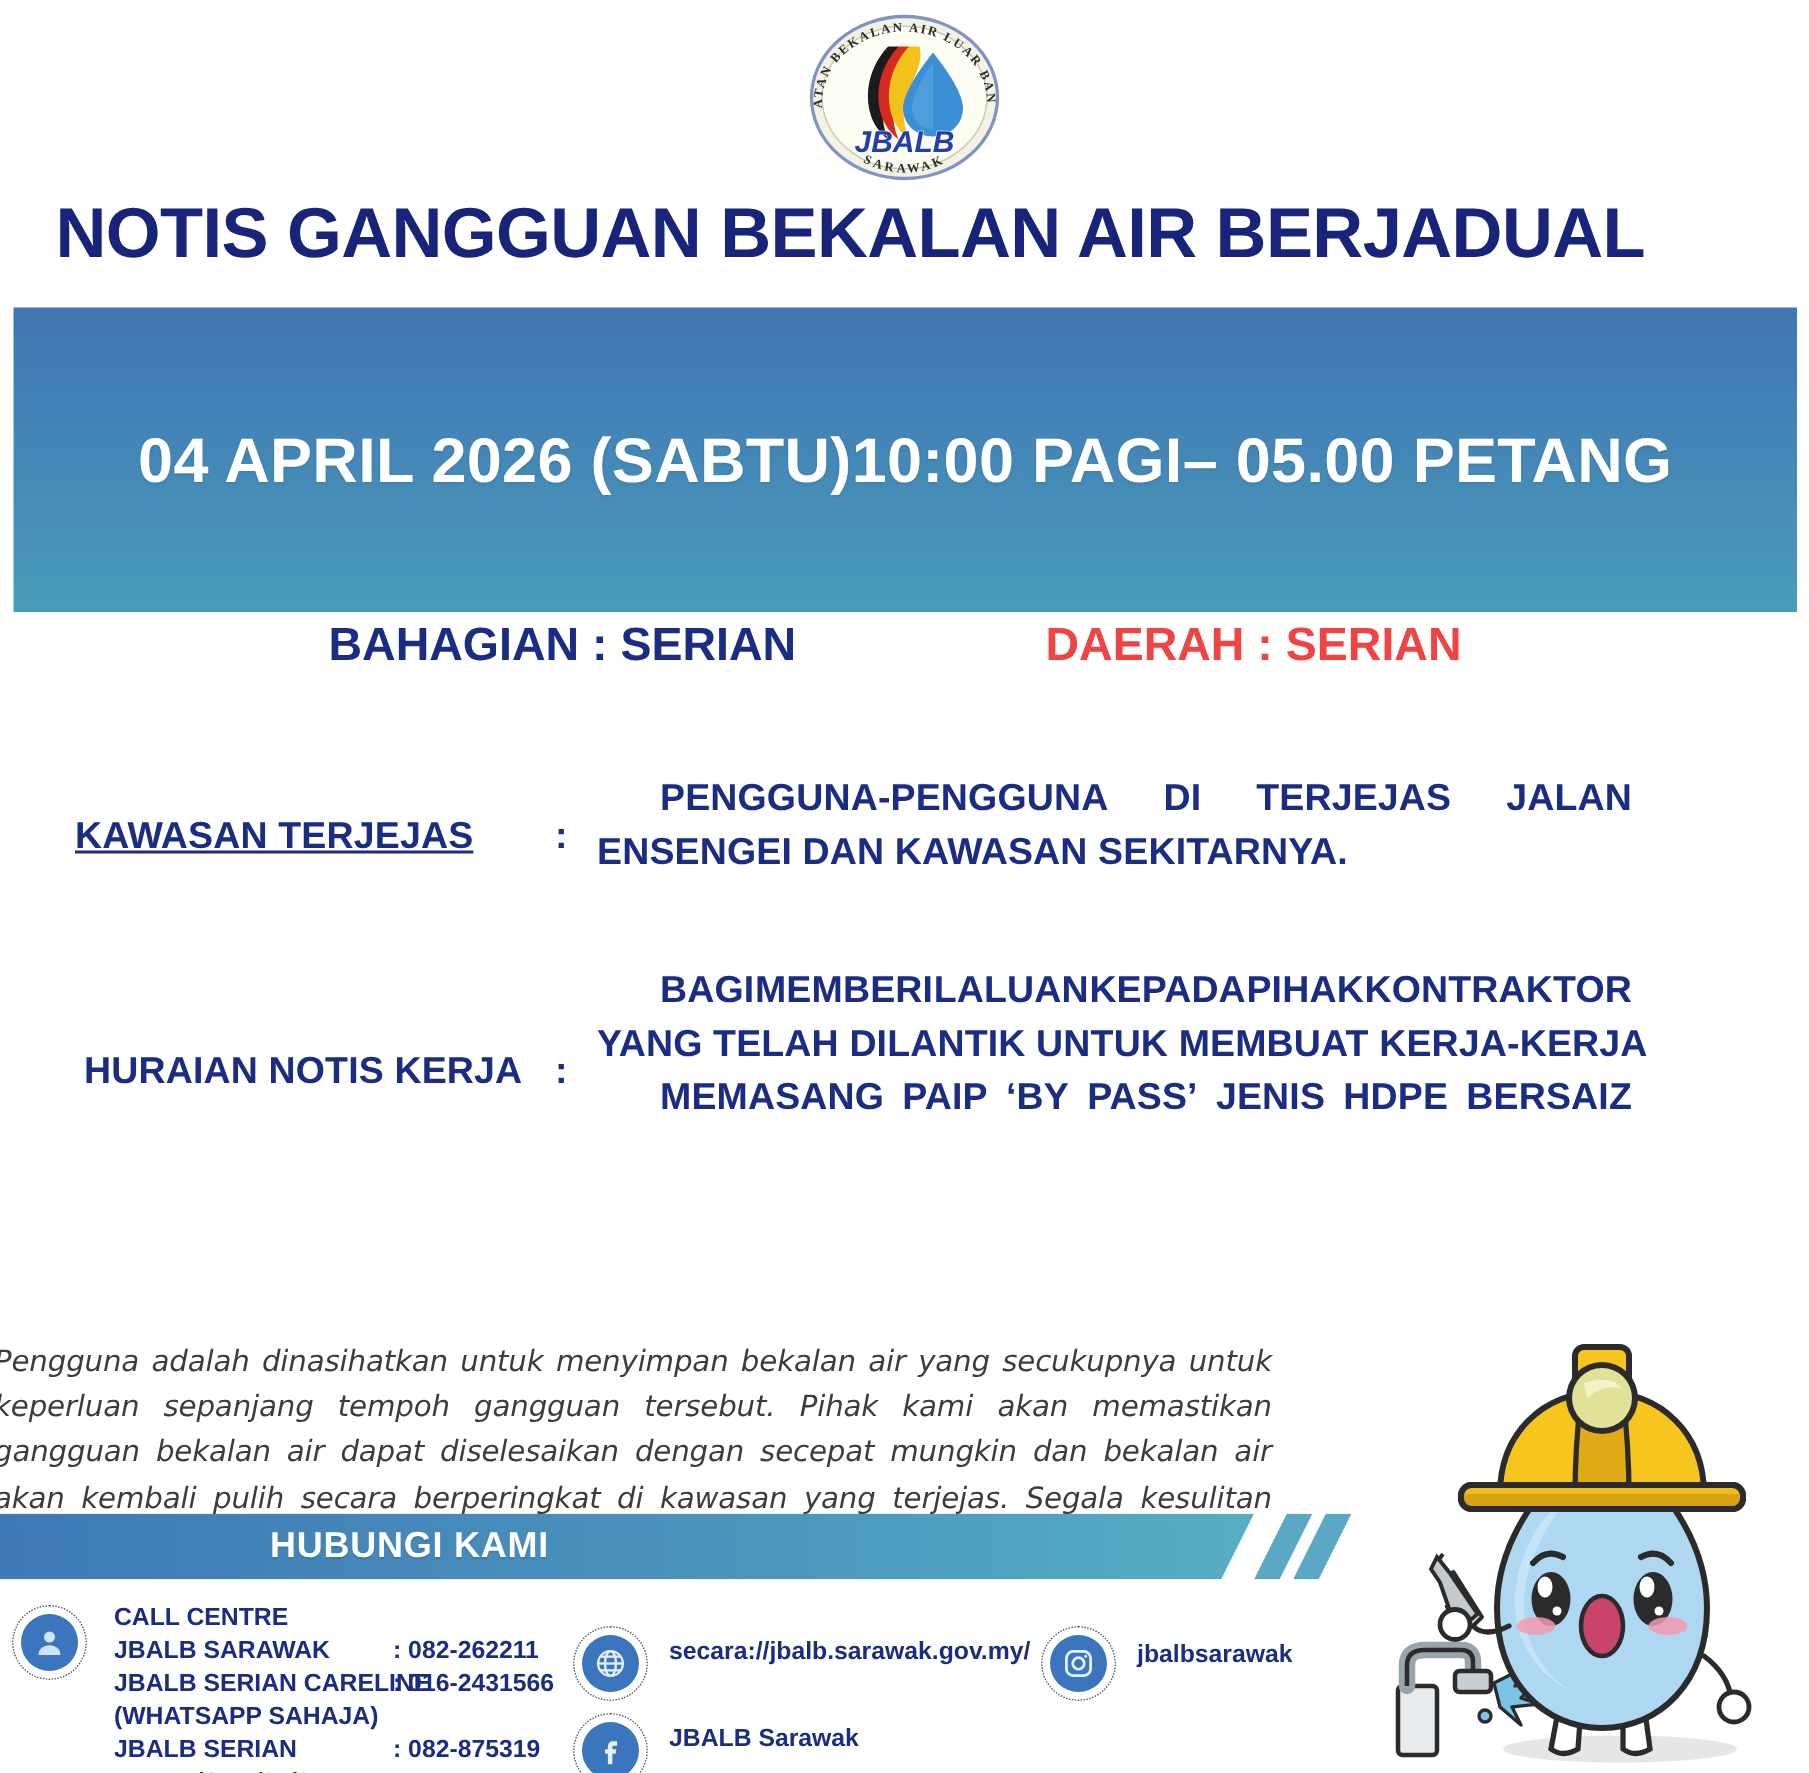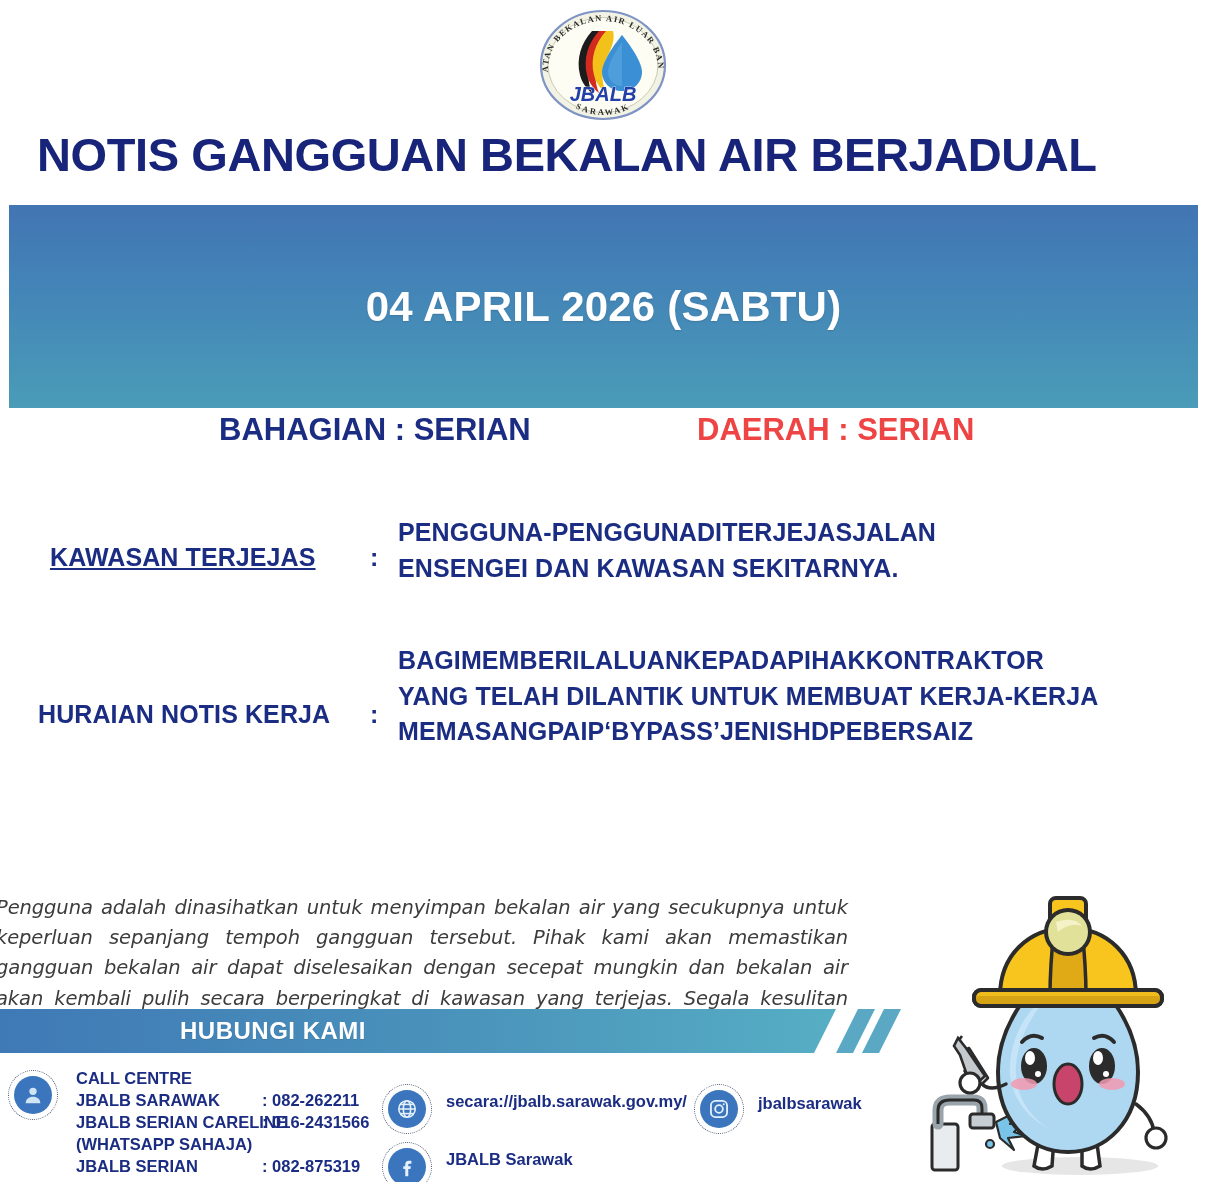--- a/index.html
+++ b/index.html
@@ -142,28 +142,30 @@
     letter-spacing: 0.1px;
   }
   .jline {
     display: block;
     text-align: justify;
     text-align-last: left;
     white-space: pre;
   }
   .jline.spread {
     display: flex;
+    justify-content: space-between;
+    margin-left: 42px;
   }
 
   
   .lbl-kawasan { left: 50px; top: 38px; text-decoration: underline; }
   .col-kawasan { top: 38px; }
   .val-kawasan { top: 10px; }
 
-  .lbl-huraian { left: 38px; top: 65px; }
+  .lbl-huraian { left: 56px; top: 65px; }
   .col-huraian { top: 65px; }
   .val-huraian { top: 8px; }
 
   
   .advisory {
     position: absolute;
     left: -4px; top: 893px;
     width: 852px;
     font-family: "DejaVu Sans", sans-serif;
     font-style: italic;
@@ -314,20 +316,21 @@
         </text>
         <text x="77" y="92" text-anchor="middle" font-family="'Liberation Sans',sans-serif" font-size="20" font-weight="bold" font-style="italic" fill="#2340a8" stroke="#ffffff" stroke-width="0.7" paint-order="stroke">JBALB</text>
       </svg>
     </div>
   </div>
 
   <div class="title">NOTIS GANGGUAN BEKALAN AIR BERJADUAL</div>
 
   <div class="date-band">
     <div class="date-line1">04 APRIL 2026 (SABTU)</div>
+    <div class="date-line2">10:00 PAGI– 05.00 PETANG</div>
   </div>
 
   <div class="region-row">
     <div class="region-bahagian">
       <span>BAHAGIAN :</span> 
       <span>SERIAN</span>
     </div>
     <div class="region-daerah">
       <span>DAERAH :</span> 
       <span>SERIAN</span>

